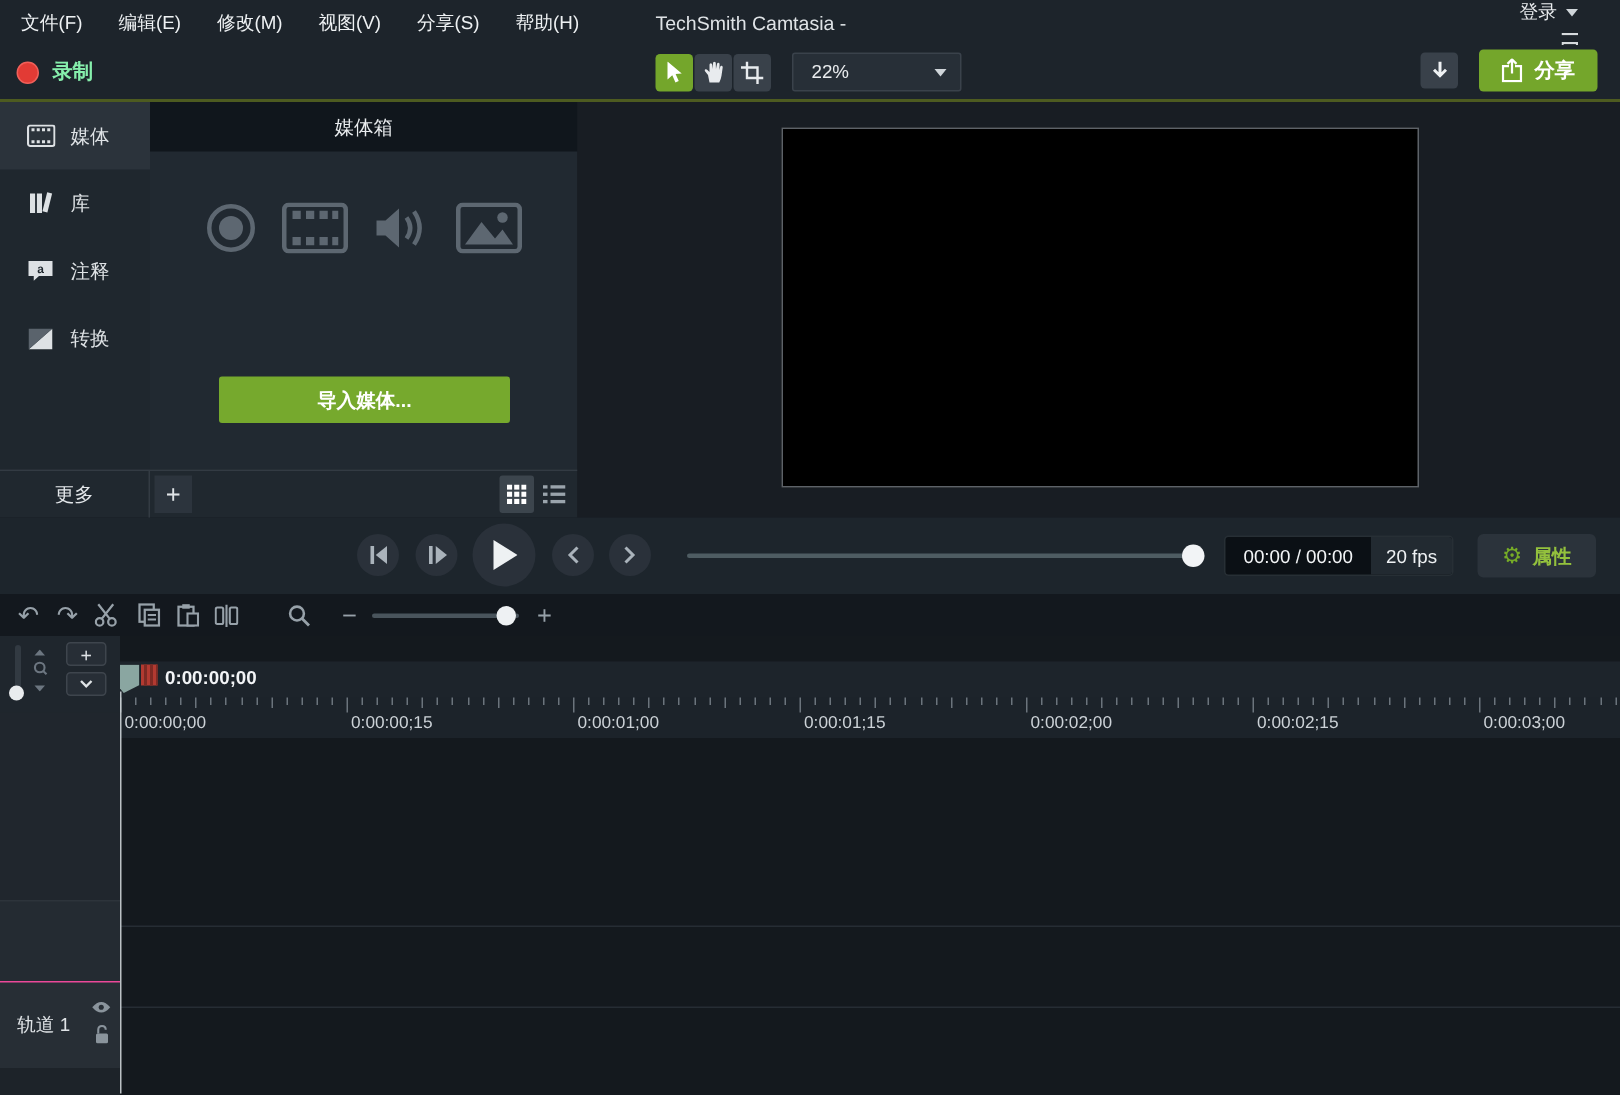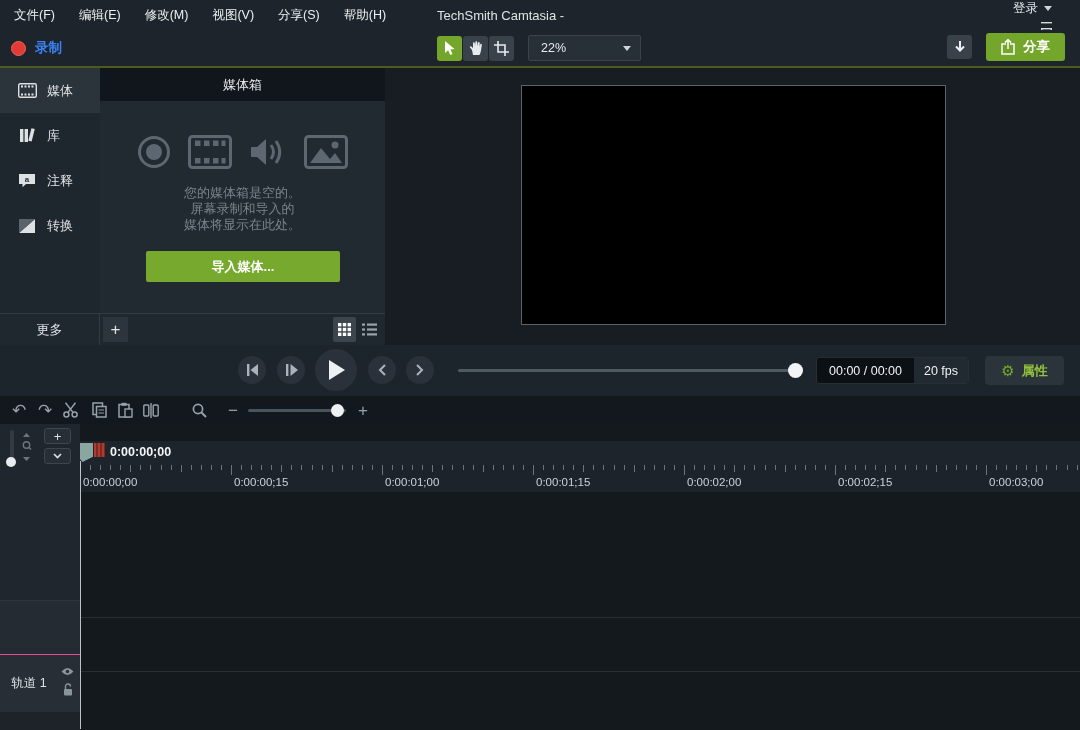--- a/index.html
+++ b/index.html
@@ -15,21 +15,21 @@
   .tb-right { position:absolute; right:0; top:0; height:30px; display:flex; align-items:center;flex-direction:column; }
   .signin { display:flex; align-items:center; gap:6px; font-size:12.5px; margin-right:28px; color:#e9ecee; cursor:pointer; }
   .caret-down { width:0; height:0; border-left:4px solid transparent; border-right:4px solid transparent; border-top:5px solid #cfd5d9; }
   .winbtn { width:46px; height:30px; display:flex; align-items:center; justify-content:center; color:#d6dadd; cursor:pointer; }
   .winbtn svg { display:block; }
 
   
   .toolbar { position:absolute; left:0; top:30px; width:1080px; height:38px; background:#1d242b; border-bottom:2px solid #4d5b20; }
   .record { position:absolute; left:11px; top:0; height:36px; display:flex; align-items:center; gap:9px; cursor:pointer; }
   .rec-dot { width:15px; height:15px; border-radius:50%; background:#e23b35; border:1px solid #f0605a; }
-  .record b { font-size:13.5px; font-weight:bold; color:#3b82f6; }
+  .record b { font-size:13.5px; font-weight:bold; color:#86efac; }
   .tools { position:absolute; left:437px; top:5px; height:26px; display:flex; align-items:center; }
   .tool-btn { width:25px; height:25px; margin-right:1px; display:flex; align-items:center; justify-content:center; background:#39414a; border-radius:3px; color:#e8ebee; cursor:pointer; }
   .tool-btn.selected { background:#74a62b; color:#fff; }
   .zoom-select { position:absolute; left:528px; top:5px; width:113px; height:26px; background:#272f37; border:1px solid #3a424b; border-radius:2px; display:flex; align-items:center; cursor:pointer; }
   .zoom-select .val { margin-left:12px; font-size:12.5px; color:#e9ecee; flex:1; }
   .zoom-select .caret-down { margin-right:9px; }
   .tb2-right { position:absolute; right:15px; top:3px; display:flex; align-items:center; gap:14px; }
   .dl-btn { width:25px; height:24px; background:#39414a; border-radius:3px; display:flex; align-items:center; justify-content:center; color:#eef1f3; cursor:pointer; }
   .share-btn { height:28px; padding:0 15px; background:#74a62b; border-radius:3px; display:flex; align-items:center; gap:8px; color:#fff; font-weight:bold; font-size:13.5px; cursor:pointer; }
 
@@ -254,25 +254,20 @@
         <svg width="38" height="34" viewBox="0 0 38 34">
             <path d="M2 12 L8 12 L17 4 L17 30 L8 22 L2 22 Z" fill="currentColor"></path>
             <path d="M22 10 Q27 17 22 24" fill="none" stroke="currentColor" stroke-width="3"></path>
             <path d="M27 6 Q34.5 17 27 28" fill="none" stroke="currentColor" stroke-width="3"></path>
           </svg>
         <svg width="44" height="34" viewBox="0 0 44 34">
             <rect x="1.5" y="1.5" width="41" height="31" rx="3" fill="none" stroke="currentColor" stroke-width="3"></rect>
             <circle cx="31" cy="10" r="3.5" fill="currentColor"></circle>
             <path d="M6 28 L17 13 L26 24 L31 18 L38 28 Z" fill="currentColor"></path>
           </svg>
-      </div>
-      <div class="bin-empty">
-        <div>您的媒体箱是空的。</div>
-        <div>屏幕录制和导入的</div>
-        <div>媒体将显示在此处。</div>
       </div>
       <div class="import-btn">导入媒体...</div>
     </div>
 
     <div class="footer-strip">
       <div class="more-cell">更多</div>
       <div class="add-tab">+</div>
       <div class="view-toggles">
         <div class="vt-btn selected">
           <svg width="13" height="13" viewBox="0 0 13 13">

